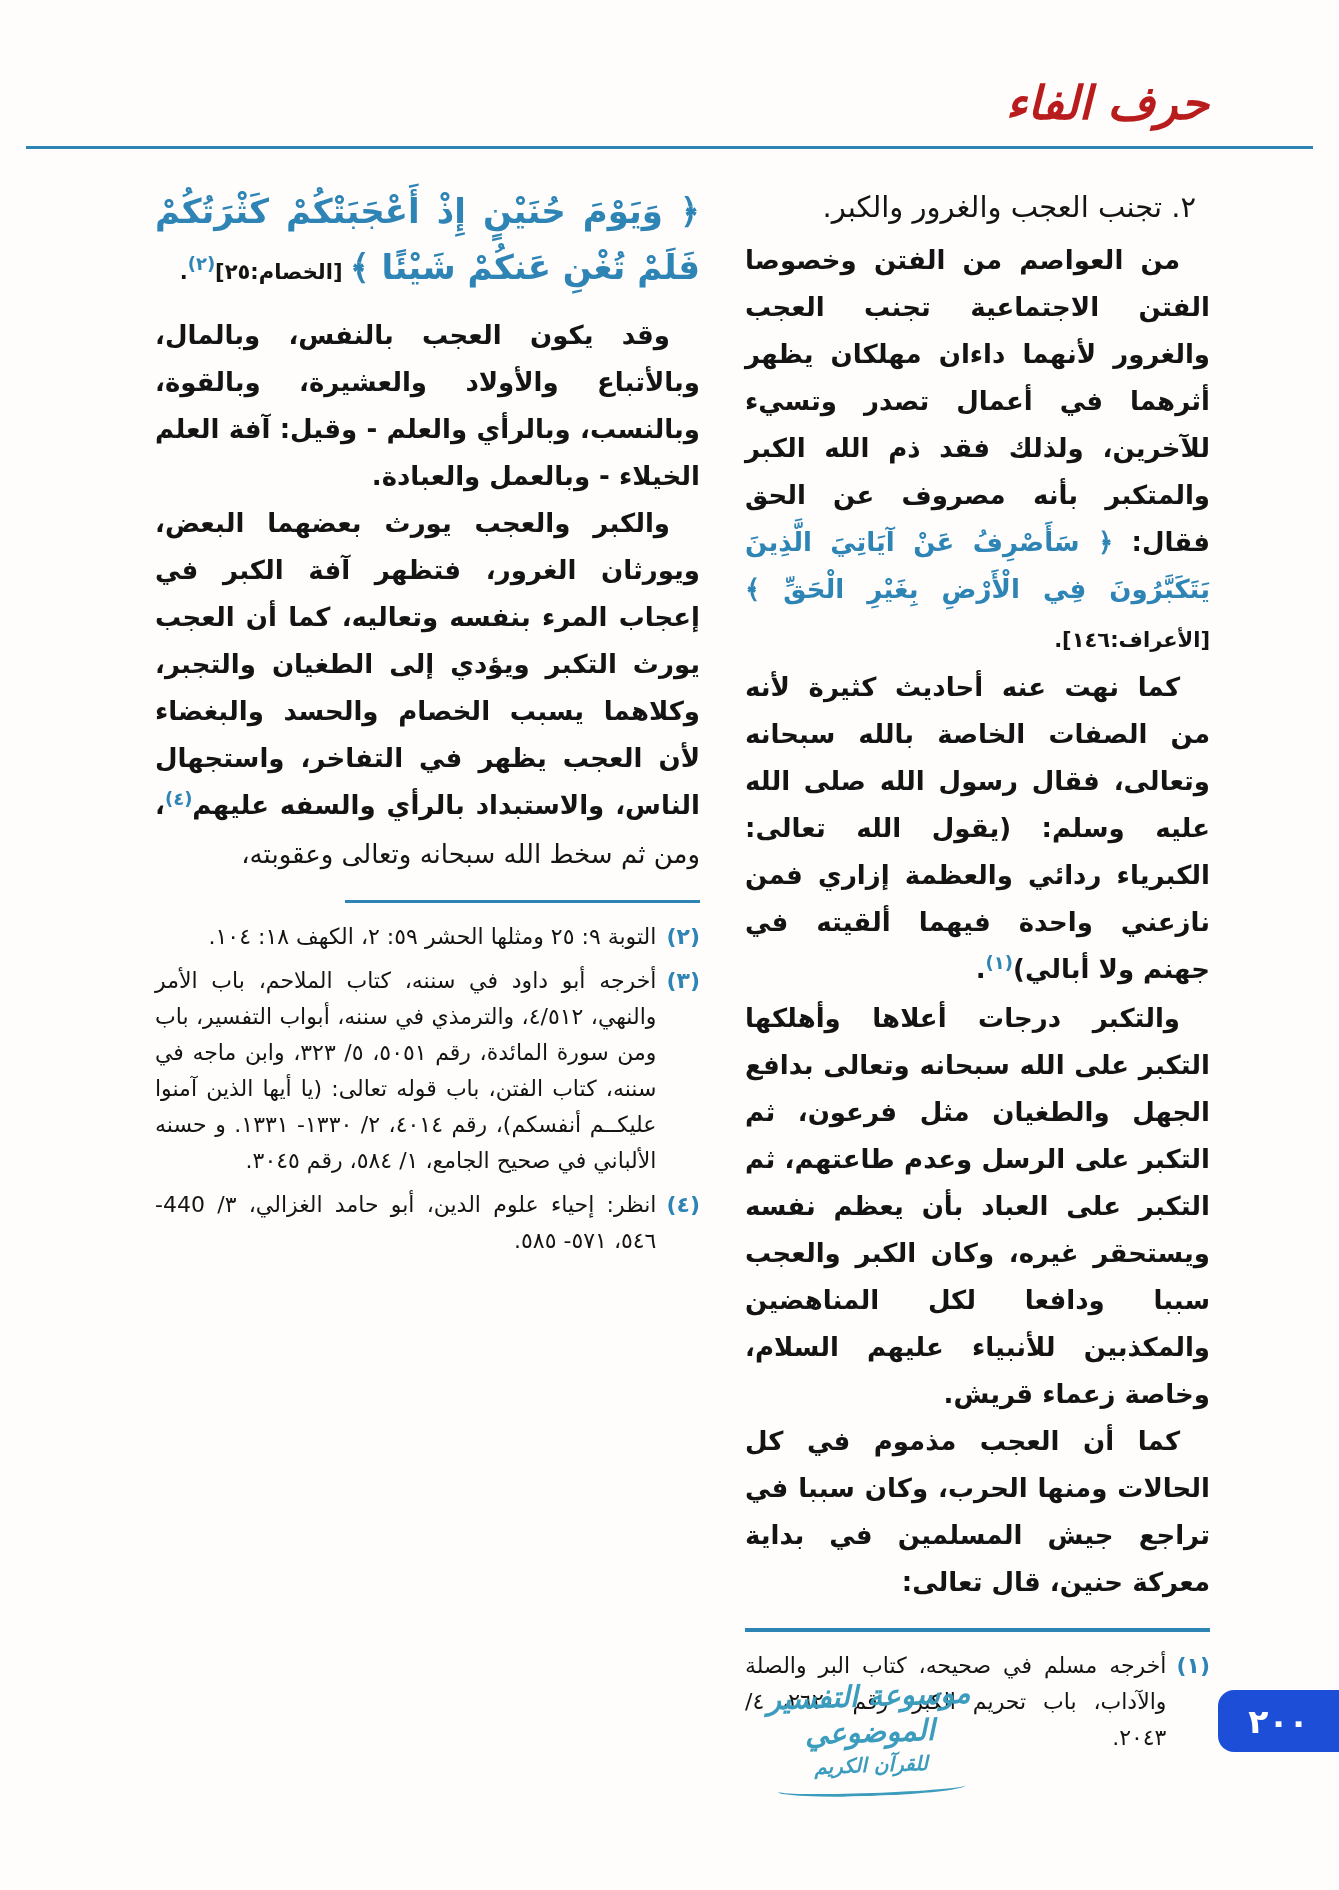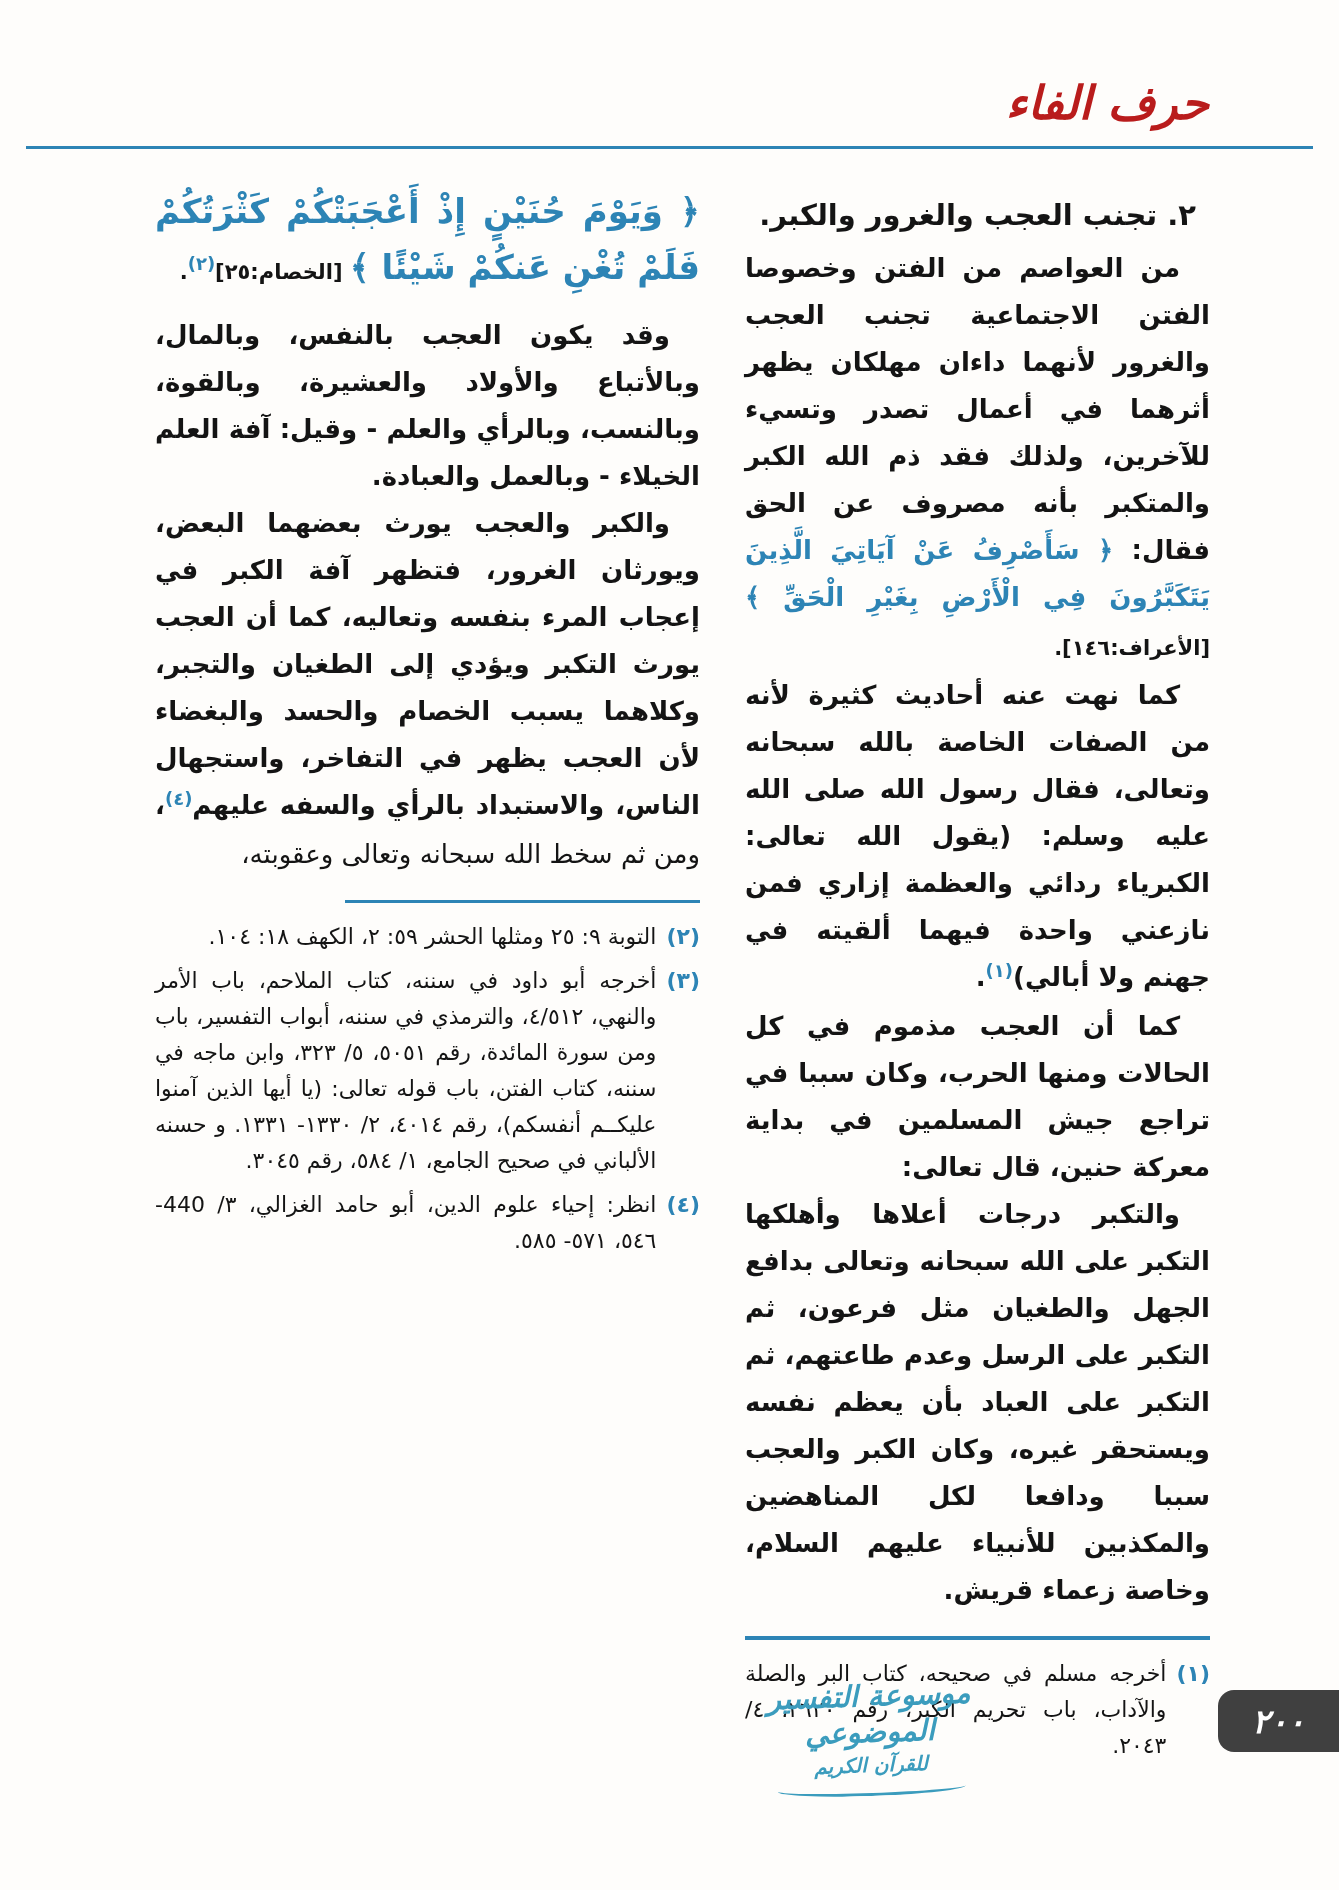--- a/index.html
+++ b/index.html
@@ -43,23 +43,23 @@
     left: 155px;
     display: flex;
     gap: 45px;
     align-items: flex-start;
   }
   .col-right { flex: 0 0 465px; width: 465px; }
   .col-left  { flex: 0 0 545px; width: 545px; }
 
   .topic-heading {
     font-size: 29px;
-    font-weight: bold;
+    font-weight: normal;
     line-height: 47px;
-    margin: 12px 0 6px;
+    margin: 4px 0 6px;
     text-indent: 14px;
   }
   p.body {
     margin: 0;
     font-size: 26px;
     line-height: 47px;
     font-weight: bold;
     text-align: justify;
   }
   p.indent { text-indent: 30px; }
@@ -138,51 +138,50 @@
     border-bottom: 3px solid #3b9cbd;
     border-radius: 0 0 50% 50%;
   }
 
   .page-badge {
     position: absolute;
     right: 0;
     bottom: 138px;
     width: 121px;
     height: 62px;
-    background: #404040;
+    background: #1d4ed8;
     border-radius: 16px 0 0 16px;
     display: flex;
     align-items: center;
     justify-content: center;
     color: #ffffff;
     font-size: 33px;
     font-weight: bold;
-    font-style: italic;
   }
 </style>
 </head>
 <body>
 
 <div class="page">
 
   <div class="header-title">حرف الفاء</div>
   <div class="header-rule"></div>
 
   <div class="content">
 
     <section class="col col-right">
       <h2 class="topic-heading">٢. تجنب العجب والغرور والكبر.</h2>
 
       <p class="body indent"><span>من العواصم من الفتن وخصوصا الفتن الاجتماعية تجنب العجب والغرور لأنهما داءان مهلكان يظهر أثرهما في أعمال تصدر وتسيء للآخرين، ولذلك فقد ذم الله الكبر والمتكبر بأنه مصروف عن الحق فقال: </span><span class="quran">﴿ سَأَصْرِفُ عَنْ آيَاتِيَ الَّذِينَ يَتَكَبَّرُونَ فِي الْأَرْضِ بِغَيْرِ الْحَقِّ ﴾</span><span class="verse-ref"> [الأعراف:١٤٦].</span></p>
 
       <p class="body indent"><span>كما نهت عنه أحاديث كثيرة لأنه من الصفات الخاصة بالله سبحانه وتعالى، فقال رسول الله صلى الله عليه وسلم: </span><span class="hadith">(يقول الله تعالى: الكبرياء ردائي والعظمة إزاري فمن نازعني واحدة فيهما ألقيته في جهنم ولا أبالي)</span><span class="fn-ref">(١)</span><span>.</span></p>
 
+      <p class="body indent">والتكبر درجات أعلاها وأهلكها التكبر على الله سبحانه وتعالى بدافع الجهل والطغيان مثل فرعون، ثم التكبر على الرسل وعدم طاعتهم، ثم التكبر على العباد بأن يعظم نفسه ويستحقر غيره، وكان الكبر والعجب سببا ودافعا لكل المناهضين والمكذبين للأنبياء عليهم السلام، وخاصة زعماء قريش.</p>
+
       <p class="body indent">كما أن العجب مذموم في كل الحالات ومنها الحرب، وكان سببا في تراجع جيش المسلمين في بداية معركة حنين، قال تعالى:</p>
-
-      <p class="body indent">والتكبر درجات أعلاها وأهلكها التكبر على الله سبحانه وتعالى بدافع الجهل والطغيان مثل فرعون، ثم التكبر على الرسل وعدم طاعتهم، ثم التكبر على العباد بأن يعظم نفسه ويستحقر غيره، وكان الكبر والعجب سببا ودافعا لكل المناهضين والمكذبين للأنبياء عليهم السلام، وخاصة زعماء قريش.</p>
 
       <div class="footnote-rule full"></div>
 
       <div class="footnote">
         <span class="fn-marker">(١)</span>
         <span class="fn-text">أخرجه مسلم في صحيحه، كتاب البر والصلة والآداب، باب تحريم الكبر، رقم ٢٦٢٠، ٤/ ٢٠٤٣.</span>
       </div>
     </section>
 
     <section class="col col-left">

